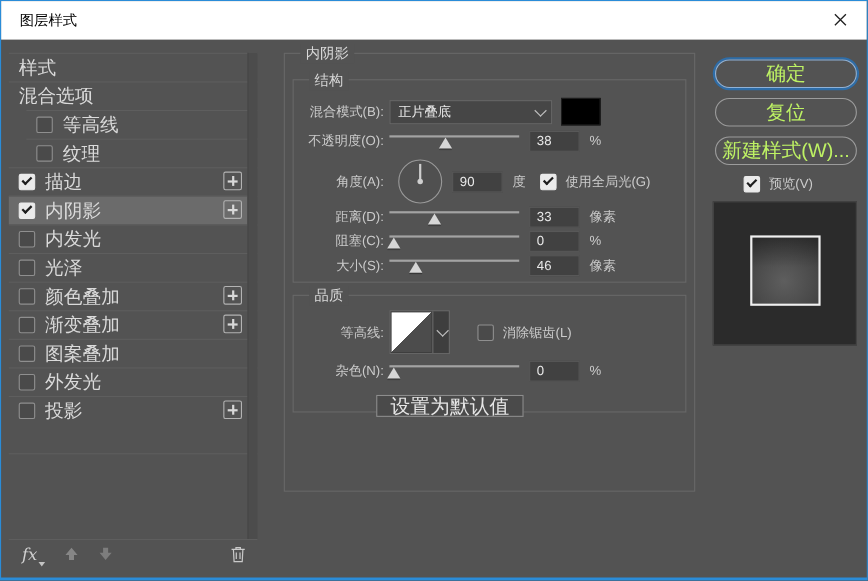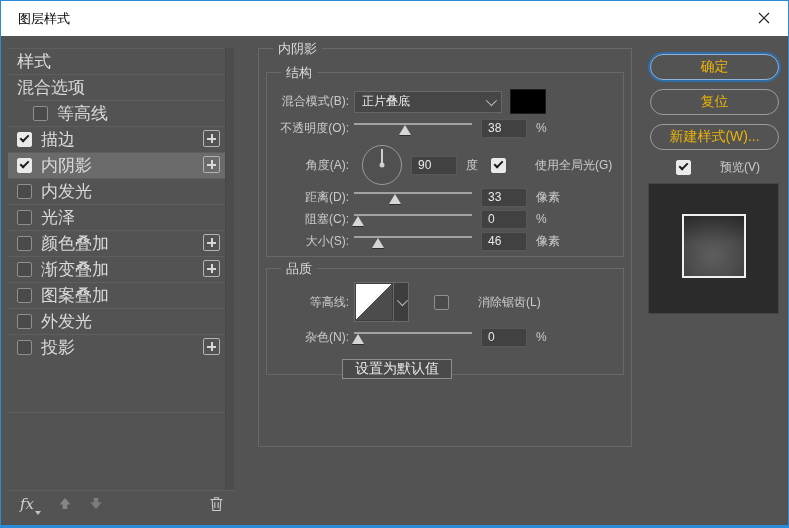--- a/index.html
+++ b/index.html
@@ -47,29 +47,29 @@
   .slider{position:relative;width:118px;height:16px;margin-left:5px;flex:0 0 auto;}
   .slider .track{position:absolute;left:0;right:0;top:3px;height:2px;background:#a3a3a3;}
   .slider .thumb{position:absolute;top:5px;width:0;height:0;border-left:6px solid transparent;border-right:6px solid transparent;border-bottom:10px solid #d6d6d6;transform:translateX(-50%);filter:drop-shadow(0 1px 0 #2e2e2e);}
   .select{width:148px;height:22px;margin-left:5px;background:#464646;border:1px solid #666;box-sizing:border-box;display:flex;align-items:center;justify-content:space-between;padding:0 7px;font-size:12px;color:#eaeaea;}
   .chev{width:7px;height:7px;border-right:1.6px solid #c0c0c0;border-bottom:1.6px solid #c0c0c0;transform:rotate(45deg) translateY(-2px);}
   .swatch{width:36px;height:25px;margin-left:8px;background:#000;border:1px solid #1c1c1c;box-sizing:border-box;}
   .dial{width:40px;height:40px;border:1px solid #9a9a9a;border-radius:50%;position:relative;margin-left:13px;background:#505050;flex:0 0 auto;box-sizing:border-box;}
   .needle-wrap{position:absolute;inset:0;}
   .needle{position:absolute;left:50%;top:3px;width:2px;height:15px;background:#cfcfcf;transform:translateX(-50%);}
   .hub{position:absolute;left:50%;top:50%;width:5px;height:5px;border-radius:50%;background:#cfcfcf;transform:translate(-50%,-50%);}
-  .chk-row{display:flex;align-items:center;gap:21px;}
+  .chk-row{display:flex;align-items:center;}
   .chk-lbl{font-size:12px;color:#cbcbcb;margin-left:8px;white-space:nowrap;}
   .contour-well{display:flex;margin-left:5px;border:1px solid #6a6a6a;background:#3e3e3e;align-items:stretch;}
   .contour-sw{width:36px;height:36px;background:linear-gradient(135deg,#ffffff 49.5%,#4c4c4c 50%);margin:1px;}
   .contour-dd{width:14px;border-left:1px solid #6a6a6a;display:flex;align-items:center;justify-content:center;}
   .defaults{position:absolute;left:342px;top:359px;display:flex;gap:16px;}
-  .pbtn{height:20px;padding:0 12px;background:#4a4a4a;border:1px solid #8d8d8d;color:#e5e5e5;font-size:14px;display:inline-flex;align-items:center;box-sizing:border-box;cursor:pointer;}
-  
-  .pill{position:absolute;left:650px;width:129px;height:26px;border:1px solid #9c9c9c;border-radius:14px;display:flex;align-items:center;justify-content:center;font-size:14px;color:#eab308;box-sizing:border-box;cursor:pointer;background:transparent;}
+  .pbtn{height:20px;padding:0 12px;background:#4a4a4a;border:1px solid #8d8d8d;color:#e5e5e5;font-size:18px;display:inline-flex;align-items:center;box-sizing:border-box;cursor:pointer;}
+  
+  .pill{position:absolute;left:650px;width:129px;height:26px;border:1px solid #9c9c9c;border-radius:14px;display:flex;align-items:center;justify-content:center;font-size:18px;color:#bef264;box-sizing:border-box;cursor:pointer;background:transparent;}
   .pill.ok{border-color:#8fb2d8;box-shadow:0 0 0 2px #2e6da8;}
   .preview-row{position:absolute;left:676px;top:159px;}
   .preview-box{position:absolute;left:648px;top:183px;width:131px;height:131px;background:#2b2b2b;border:1px solid #454545;box-sizing:border-box;}
   .preview-sq{position:absolute;left:33px;top:30px;width:64px;height:64px;border:2px solid #f0f0f0;box-sizing:border-box;
     background:linear-gradient(180deg,rgba(0,0,0,0.28),rgba(0,0,0,0) 45%),radial-gradient(circle at 48% 66%,#5e5e5e 0%,#4a4a4a 55%,#383838 100%);}
 </style>
 </head>
 <body>
 
 <div class="frame"></div>
@@ -85,20 +85,24 @@
 <div class="sb-list">
   <div class="item">
       <span>样式</span>
     </div>
     <div class="item">
       <span>混合选项</span>
     </div>
     <div class="item indent">
       <span class="cb"></span>
       <span>等高线</span>
+    </div>
+    <div class="item indent">
+      <span class="cb"></span>
+      <span>纹理</span>
     </div>
     <div class="item">
       <span class="cb checked"></span>
       <span>描边</span>
       <span class="plusbtn"></span>
     </div>
     <div class="item selected">
       <span class="cb checked"></span>
       <span>内阴影</span>
       <span class="plusbtn"></span>

